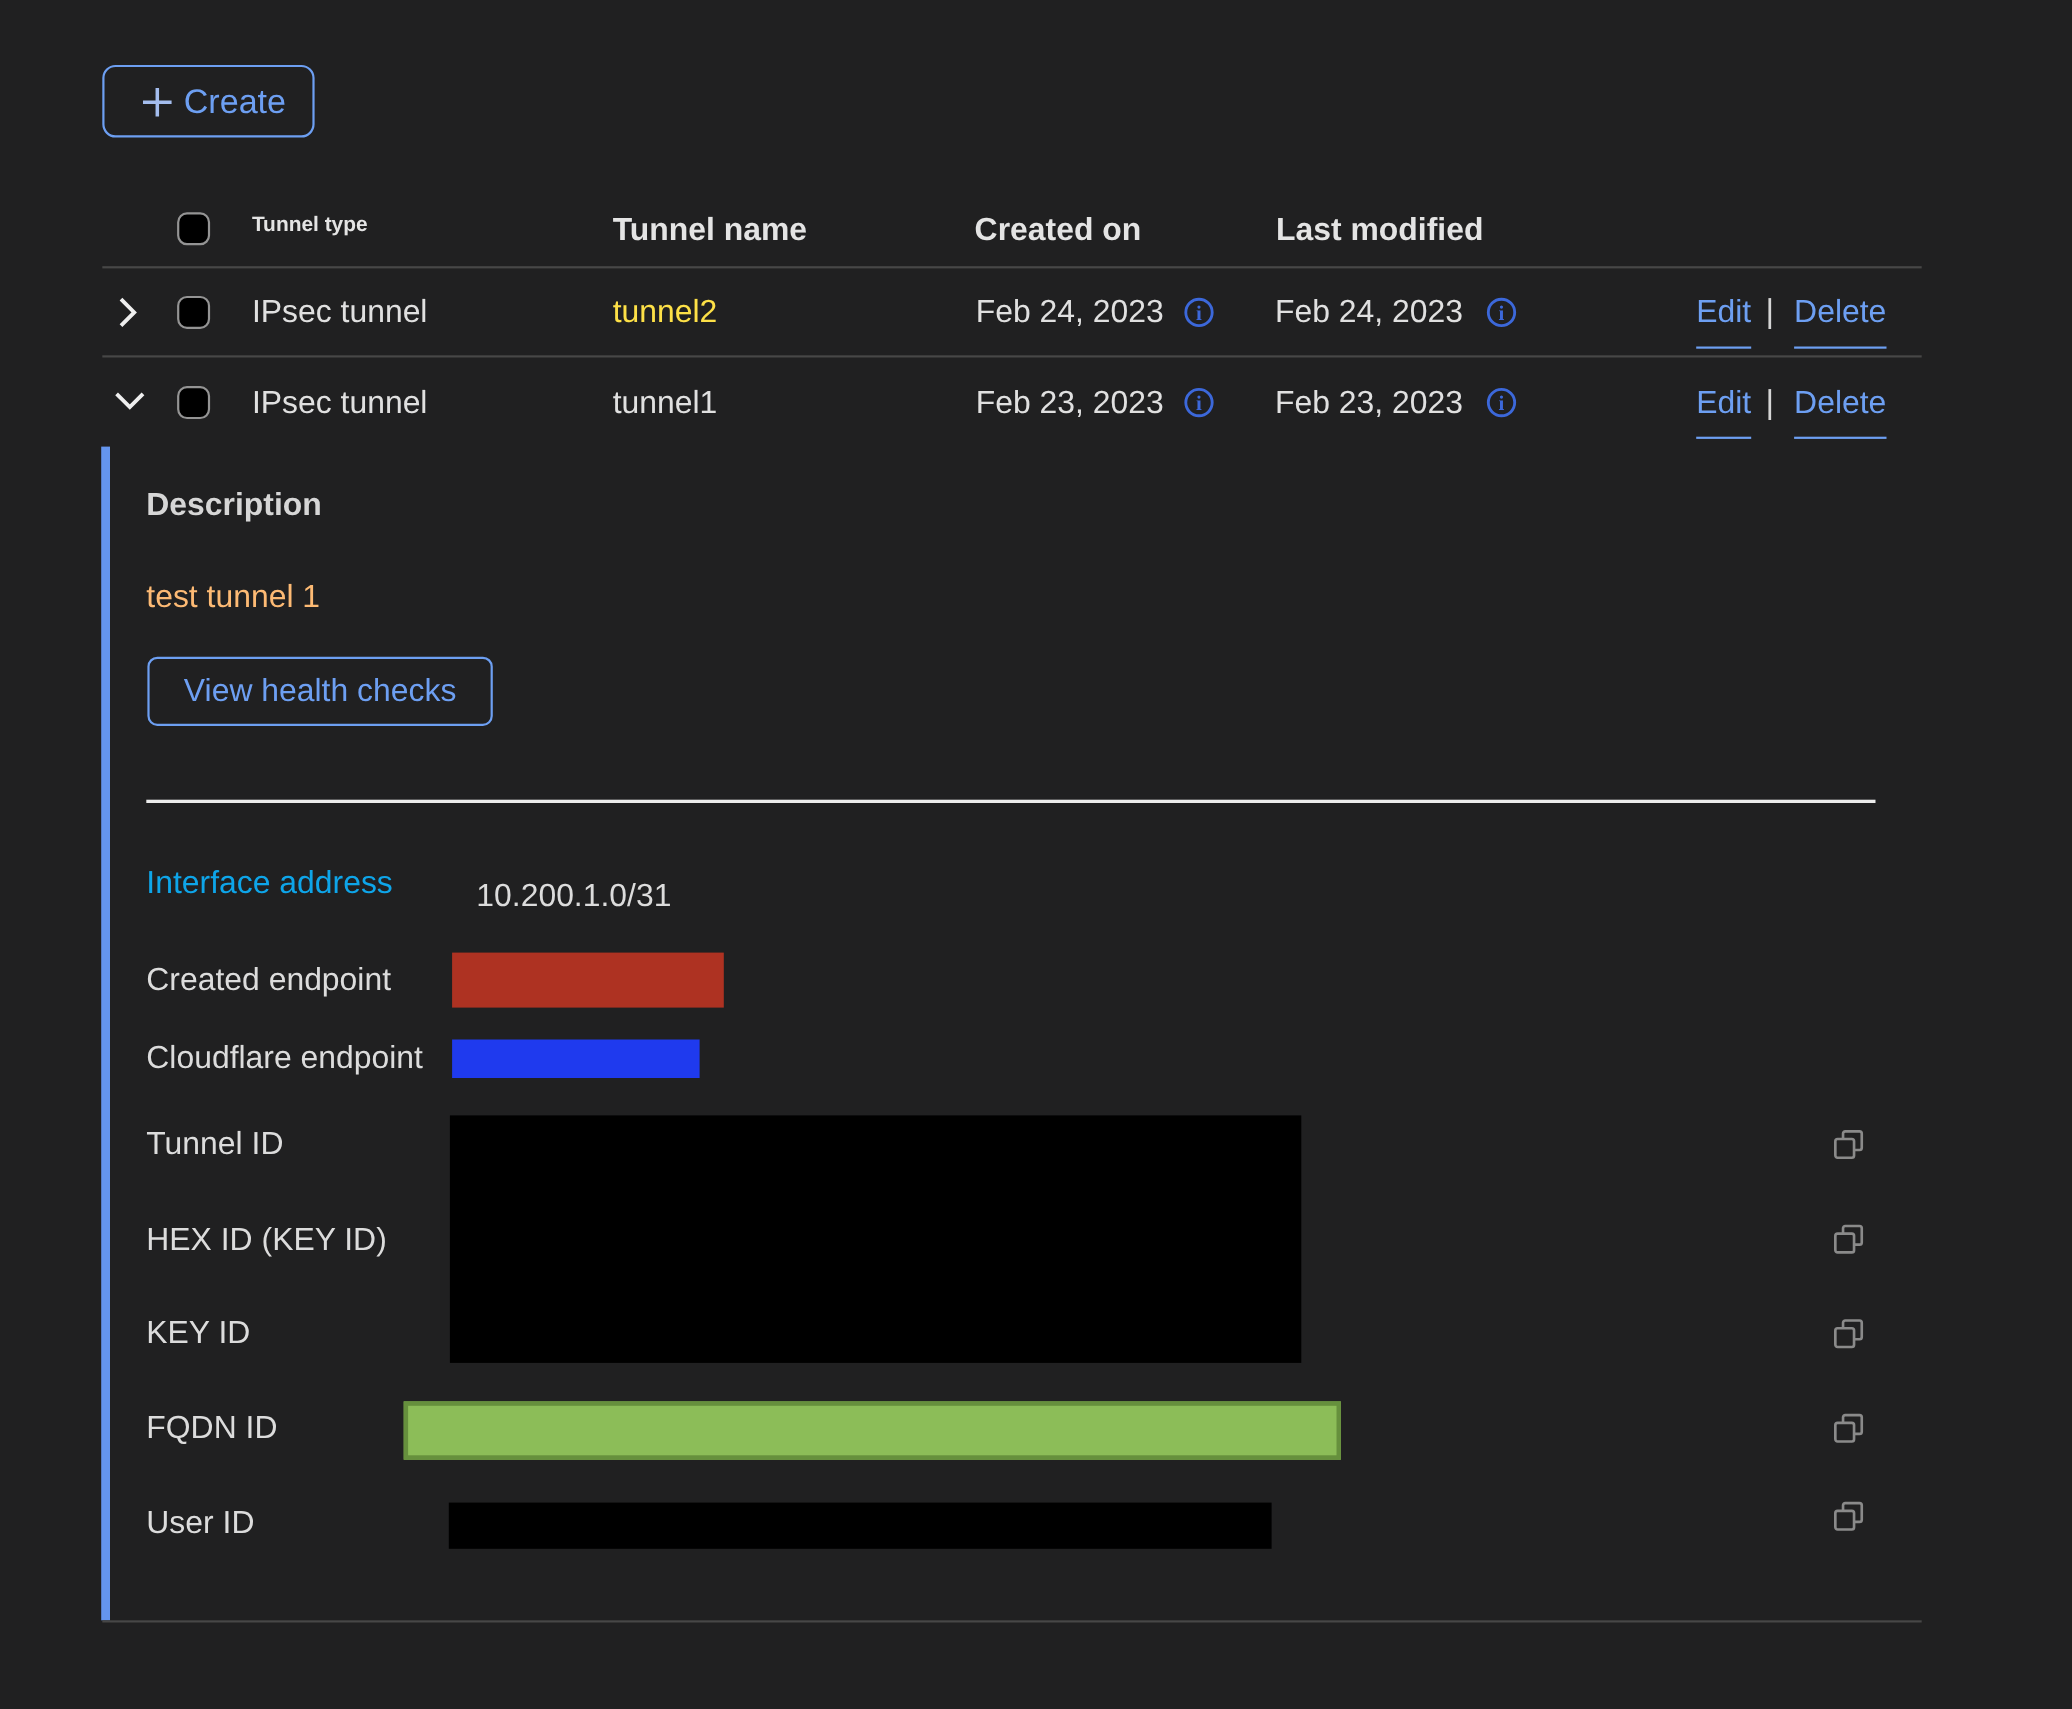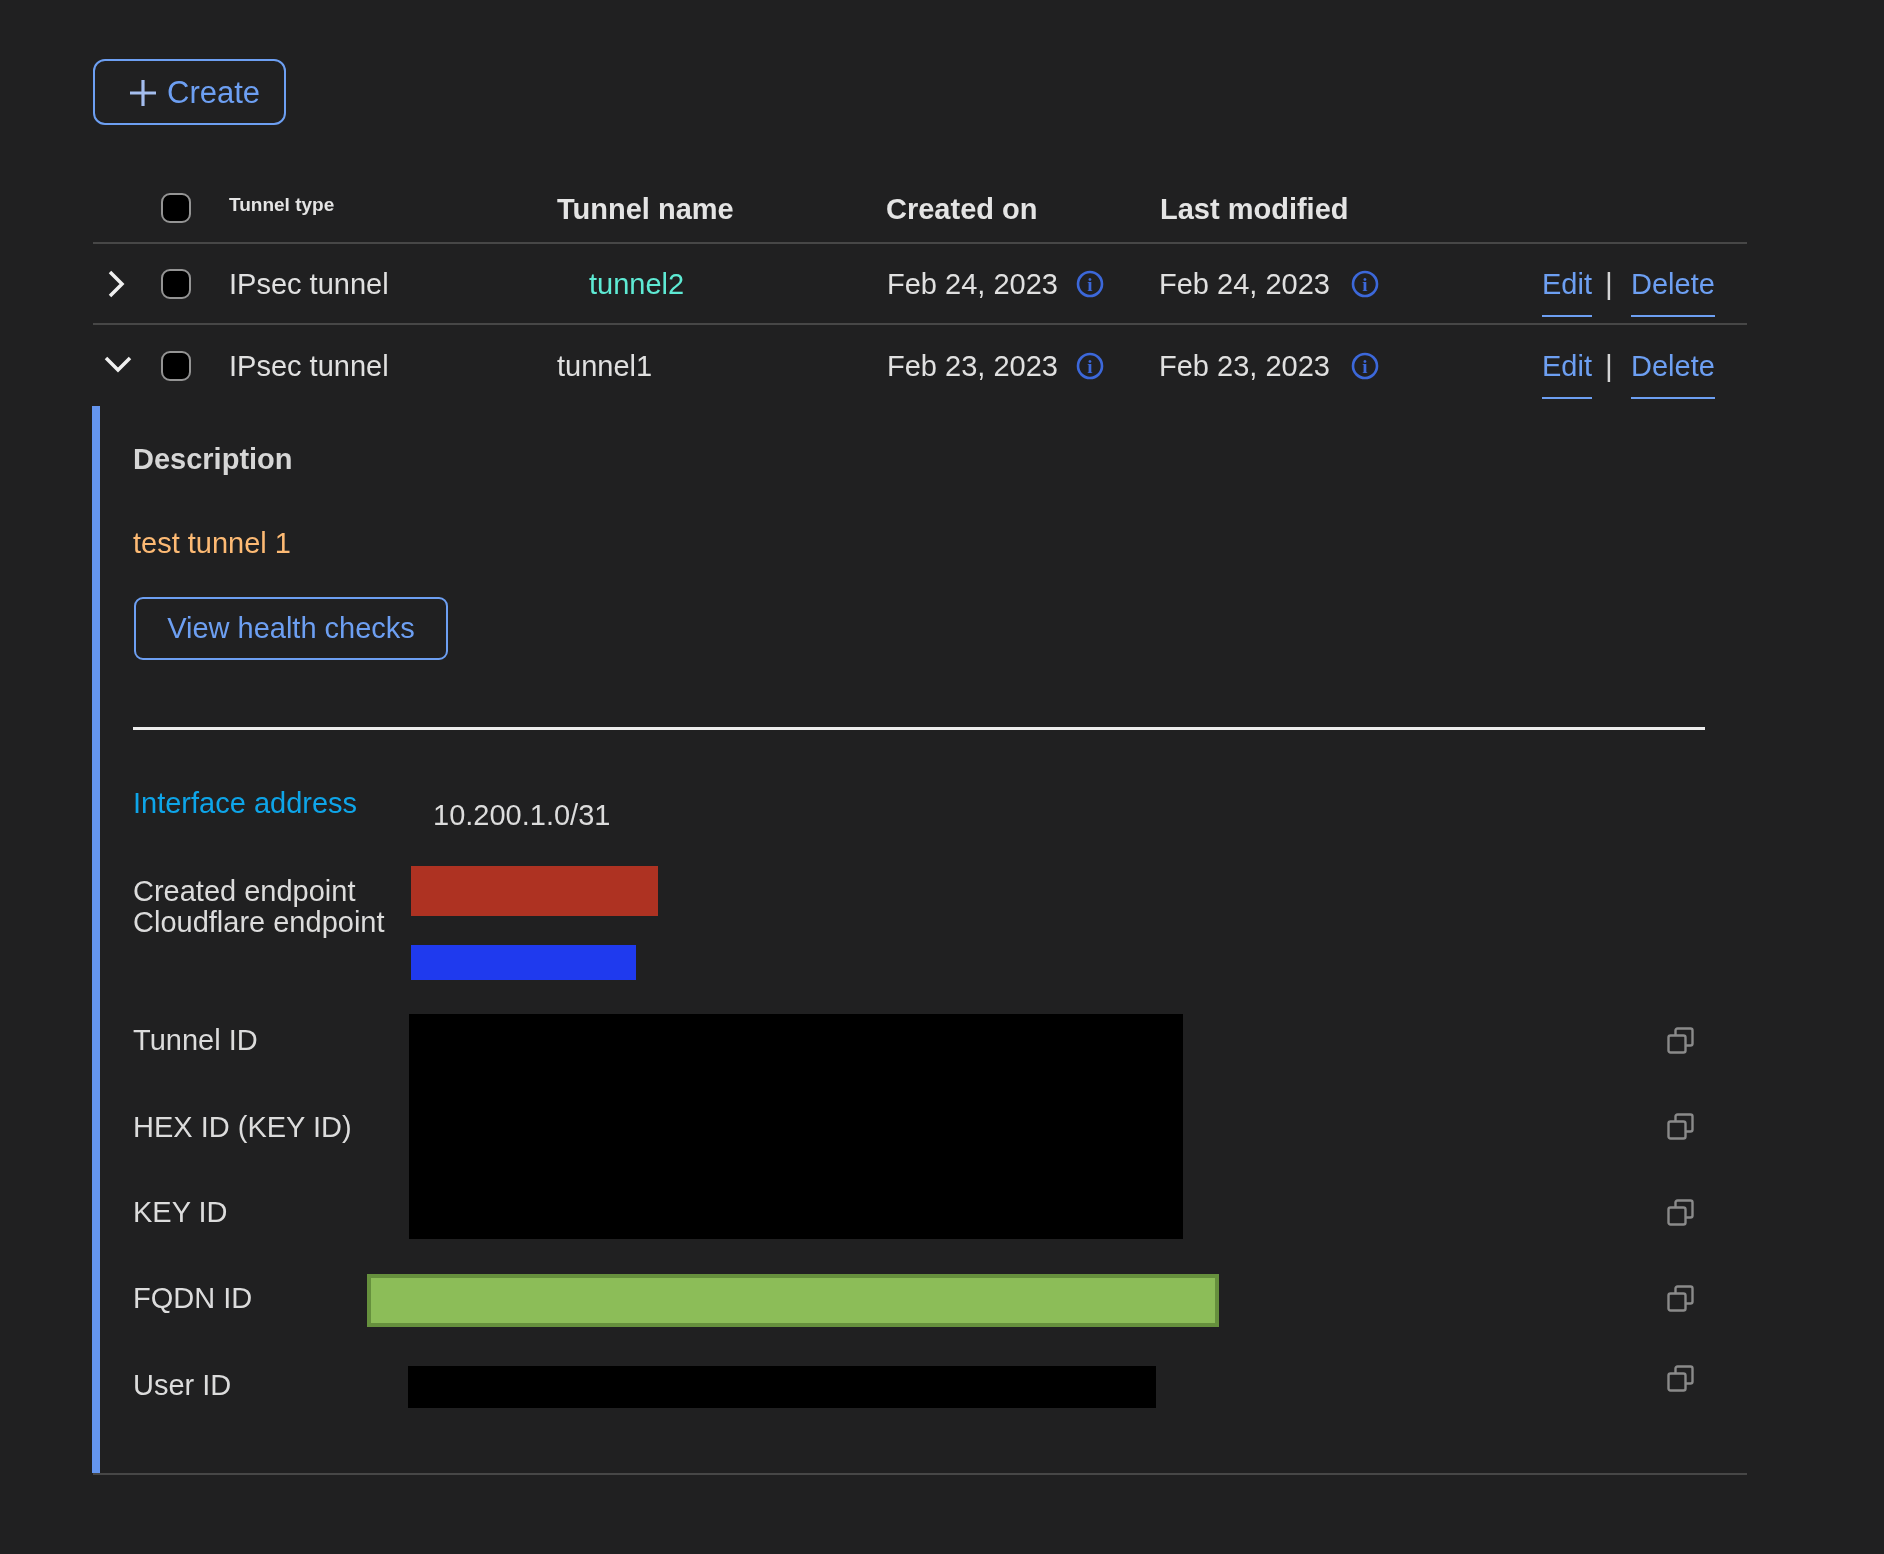--- a/index.html
+++ b/index.html
@@ -31,21 +31,21 @@
 <div class="txt" style="left:557px;top:195px;font-size:29px;font-weight:bold;color:#e4e4e4;">Tunnel name</div>
 <div class="txt" style="left:886px;top:195px;font-size:29px;font-weight:bold;color:#e4e4e4;">Created on</div>
 <div class="txt" style="left:1160px;top:195px;font-size:29px;font-weight:bold;color:#e4e4e4;">Last modified</div>
 <div class="hline" style="left:93px;top:242px;width:1654px;"></div>
 
 <svg class="abs" style="left:104px;top:270px;" width="24" height="28" viewBox="0 0 24 28">
   <path d="M6 2 L18 14 L6 26" stroke="#efefef" stroke-width="3.5" fill="none"></path>
 </svg>
 <div class="cb" style="left:161px;top:269px;"></div>
 <div class="txt" style="left:229px;top:270px;font-size:29px;color:#e0e0e0;">IPsec tunnel</div>
-<div class="txt" style="left:589px;top:270px;font-size:29px;color:#5eead4;">tunnel2</div>
+<div class="txt" style="left:557px;top:270px;font-size:29px;color:#fde047;">tunnel2</div>
 <div class="txt" style="left:887px;top:270px;font-size:29px;color:#e0e0e0;">Feb 24, 2023</div>
 <svg class="abs" style="left:1076px;top:270px;" width="28" height="28" viewBox="0 0 28 28">
   <circle cx="14" cy="14" r="12" stroke="#3c68da" stroke-width="2.6" fill="none"></circle>
   <text x="14" y="21" font-family="Liberation Serif" font-size="19px" font-weight="bold" fill="#3c68da" text-anchor="middle">i</text>
 </svg>
 <div class="txt" style="left:1159px;top:270px;font-size:29px;color:#e0e0e0;">Feb 24, 2023</div>
 <svg class="abs" style="left:1351px;top:270px;" width="28" height="28" viewBox="0 0 28 28">
   <circle cx="14" cy="14" r="12" stroke="#3c68da" stroke-width="2.6" fill="none"></circle>
   <text x="14" y="21" font-family="Liberation Serif" font-size="19px" font-weight="bold" fill="#3c68da" text-anchor="middle">i</text>
 </svg>
@@ -84,21 +84,21 @@
 </div>
 
 <div class="abs" style="left:133px;top:727px;width:1572px;height:3px;background:#ececec;"></div>
 
 <div class="txt" style="left:133px;top:789px;font-size:29px;color:#0ea5e9;">Interface address</div>
 <div class="txt" style="left:433px;top:801px;font-size:29px;color:#dcdcdc;">10.200.1.0/31</div>
 
 <div class="txt" style="left:133px;top:877px;font-size:29px;color:#dcdcdc;">Created endpoint</div>
 <div class="abs" style="left:411px;top:866px;width:247px;height:50px;background:#ae3222;"></div>
 
-<div class="txt" style="left:133px;top:908px;font-size:29px;color:#dcdcdc;">Cloudflare endpoint</div>
+<div class="txt" style="left:133px;top:948px;font-size:29px;color:#dcdcdc;">Cloudflare endpoint</div>
 <div class="abs" style="left:411px;top:945px;width:225px;height:35px;background:#1f3aee;"></div>
 
 <div class="txt" style="left:133px;top:1026px;font-size:29px;color:#dcdcdc;">Tunnel ID</div>
 <div class="abs" style="left:409px;top:1014px;width:774px;height:225px;background:#000;"></div>
 <div class="txt" style="left:133px;top:1113px;font-size:29px;color:#dcdcdc;">HEX ID (KEY ID)</div>
 <div class="txt" style="left:133px;top:1198px;font-size:29px;color:#dcdcdc;">KEY ID</div>
 
 <div class="txt" style="left:133px;top:1284px;font-size:29px;color:#dcdcdc;">FQDN ID</div>
 <div class="abs" style="left:367px;top:1274px;width:852px;height:53px;background:#8cbd58;border:4px solid #66903d;box-sizing:border-box;"></div>
 

